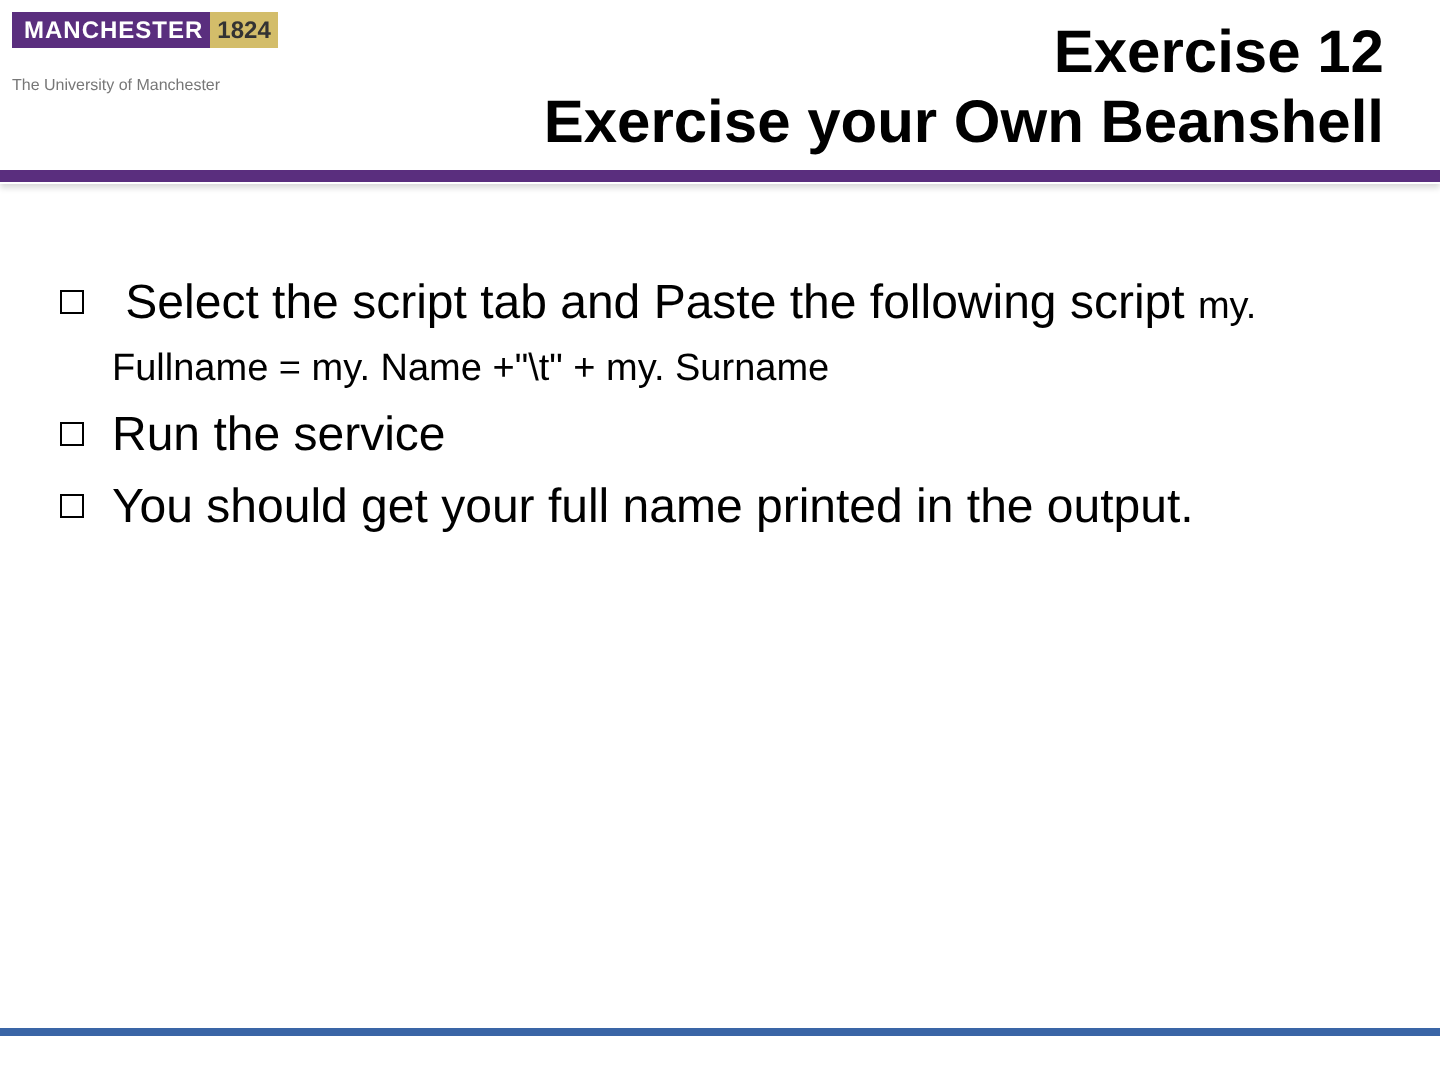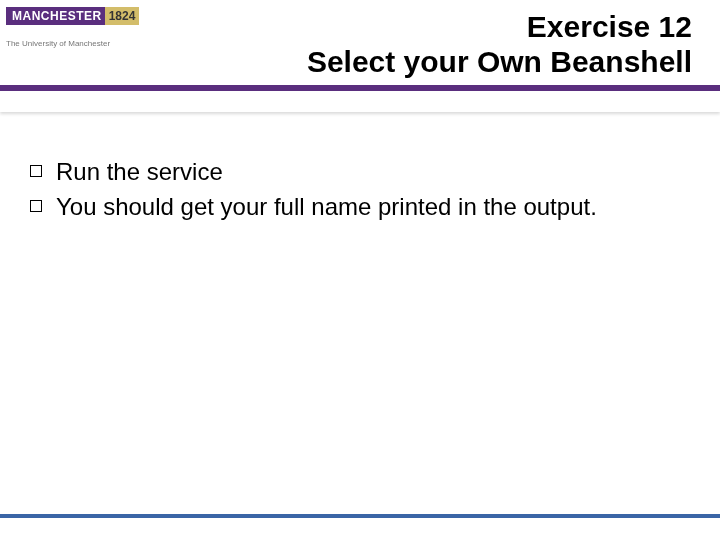--- a/index.html
+++ b/index.html
@@ -7,21 +7,21 @@
     padding: 0;
     width: 720px;
     height: 540px;
     overflow: hidden;
     font-family: Arial, Helvetica, sans-serif;
     background: #fff;
     position: relative;
   }
   .header {
     position: relative;
-    height: 112px;
+    height: 92px;
     background: #fff;
     box-shadow: 0 2px 3px rgba(0,0,0,0.15);
   }
   .logo-area {
     position: absolute;
     top: 6px;
     left: 6px;
     width: 140px;
     height: 44px;
   }
@@ -103,27 +103,34 @@
 </head>
 <body>
 
 <div class="header">
   <div class="logo-area">
     <span class="logo-badge">MANCHESTER</span><span class="logo-year">1824</span>
     <div class="logo-subtitle">The University of Manchester</div>
   </div>
   <div class="title-block">
     <div class="title-line">Exercise 12</div>
-    <div class="title-line">Select your Own Beanshell</div>
+    <div class="title-line">Exercise your Own Beanshell</div>
   </div>
   <div class="purple-line"></div>
 </div>
 
 <div class="content">
 
+  <div class="bullet-row">
+    <span class="bullet-glyph"></span>
+    <div class="bullet-text">
+      &nbsp;<span>Select the script tab and Paste the following script</span>
+      <span class="code-inline">my. Fullname = my. Name +"\t" + my. Surname</span>
+    </div>
+  </div>
 
 
   <div class="bullet-row">
     <span class="bullet-glyph"></span>
     <div class="bullet-text">Run the service</div>
   </div>
 
   <div class="bullet-row">
     <span class="bullet-glyph"></span>
     <div class="bullet-text">You should get your full name printed in the output.</div>

